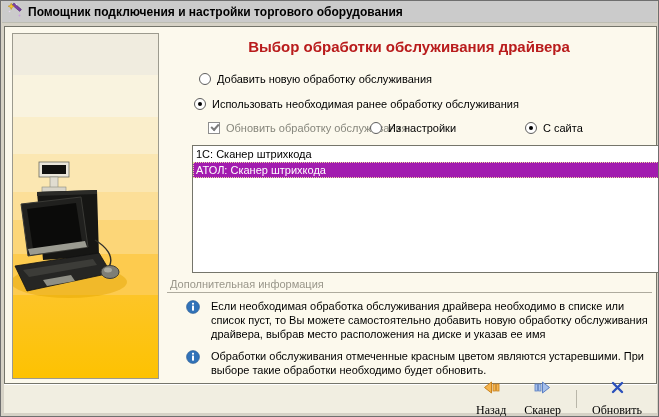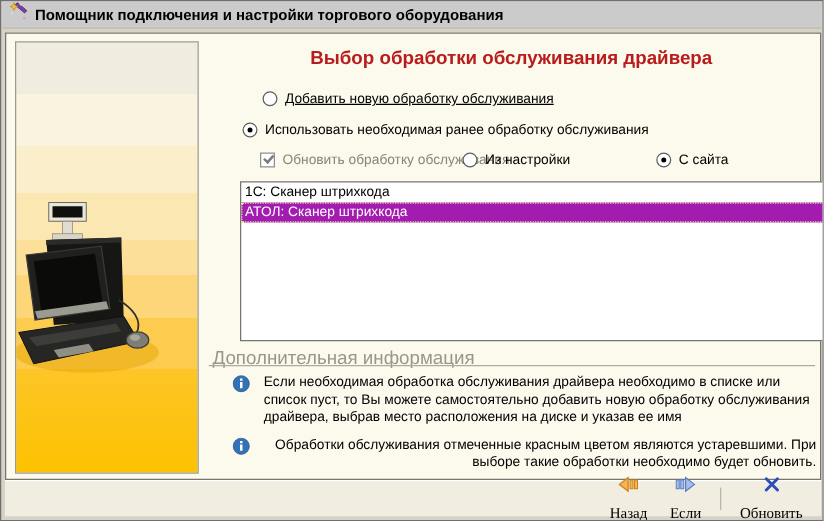--- a/index.html
+++ b/index.html
@@ -72,21 +72,21 @@
     background: #fff; border: 1px solid #75756B; font-size: 11px; overflow: hidden;
   }
   .list-item { height: 16px; line-height: 16px; padding-left: 3px; color: #000; white-space: nowrap; }
   .list-item.selected {
     background: #a21caf; color: #fff;
     outline: 1px dotted #E8DFA0; outline-offset: -1px;
   }
 
   .section-label {
     position: absolute; left: 168px; top: 277px;
-    font-size: 15px; color: #99968A;
+    font-size: 11px; color: #99968A;
   }
   .section-line {
     position: absolute; left: 165px; top: 291px; width: 485px; height: 0;
     border-top: 1px solid #AEAB9E;
   }
 
   .info-note { position: absolute; display: flex; gap: 11px; }
   .info-icon { flex: 0 0 auto; margin-top: 1px; }
   .info-text { font-size: 11px; line-height: 14px; color: #000; width: 442px; }
 
@@ -148,21 +148,21 @@
 
         <path d="M96 233 C 102 222, 92 212, 82 206" fill="none" stroke="#2E2E2A" stroke-width="1.4"></path>
 
         <ellipse cx="97" cy="238" rx="9" ry="6.5" fill="#7E7E76" stroke="#3C3C38" stroke-width="1"></ellipse>
         <ellipse cx="95" cy="236" rx="4" ry="2.5" fill="#A8A89E"></ellipse>
       </svg>
     </div>
 
     <div class="heading" style="left:159px; top:11px; position:absolute;">Выбор обработки обслуживания драйвера</div>
 
-    <div class="opt-row" style="left:205px; top:46px;text-decoration:underline;">
+    <div class="opt-row" style="left:194px; top:46px;">
       <span class="radio"></span>
       <span>Добавить новую обработку обслуживания</span>
     </div>
 
     <div class="opt-row" style="left:189px; top:71px;">
       <span class="radio checked"></span>
       <span>Использовать необходимая ранее обработку обслуживания</span>
     </div>
 
     <div class="opt-row" style="left:203px; top:95px;">
@@ -190,21 +190,21 @@
       <span class="info-icon">
         <svg width="14" height="14" viewBox="0 0 14 14">
           <circle cx="7" cy="7" r="6.5" fill="#3273B8" stroke="#1E4E86" stroke-width="0.5"></circle>
           <rect x="6" y="5.6" width="2" height="5" fill="#fff"></rect>
           <rect x="6" y="2.8" width="2" height="1.8" fill="#fff"></rect>
         </svg>
       </span>
       <span class="info-text">Если необходимая обработка обслуживания драйвера необходимо в списке или список пуст, то Вы можете самостоятельно добавить новую обработку обслуживания драйвера, выбрав место расположения на диске и указав ее имя</span>
     </div>
 
-    <div class="info-note" style="left:181px; top:322px;text-align:right;">
+    <div class="info-note" style="left:181px; top:322px;">
       <span class="info-icon">
         <svg width="14" height="14" viewBox="0 0 14 14">
           <circle cx="7" cy="7" r="6.5" fill="#3273B8" stroke="#1E4E86" stroke-width="0.5"></circle>
           <rect x="6" y="5.6" width="2" height="5" fill="#fff"></rect>
           <rect x="6" y="2.8" width="2" height="1.8" fill="#fff"></rect>
         </svg>
       </span>
       <span class="info-text">Обработки обслуживания отмеченные красным цветом являются устаревшими. При выборе такие обработки необходимо будет обновить.</span>
     </div>
 
@@ -222,21 +222,21 @@
       <span>Назад</span>
     </button>
     <button class="btn">
       <span>
         <svg width="17" height="13" viewBox="0 0 17 13">
           <rect x="1" y="3" width="2.4" height="7" fill="#A6BFEA" stroke="#5B7FC4" stroke-width="0.8"></rect>
           <rect x="4.6" y="3" width="2.4" height="7" fill="#A6BFEA" stroke="#5B7FC4" stroke-width="0.8"></rect>
           <path d="M8.5 1 L15.5 6.5 L8.5 12 Z" fill="#A6BFEA" stroke="#5B7FC4" stroke-width="1"></path>
         </svg>
       </span>
-      <span>Если</span>
+      <span>Сканер</span>
     </button>
     <div class="footer-sep"></div>
     <button class="btn">
       <span>
         <svg width="13" height="13" viewBox="0 0 13 13">
           <path d="M2 2 L11 11 M11 2 L2 11" stroke="#2B50BB" stroke-width="2.4" stroke-linecap="round"></path>
         </svg>
       </span>
       <span>Обновить</span>
     </button>

